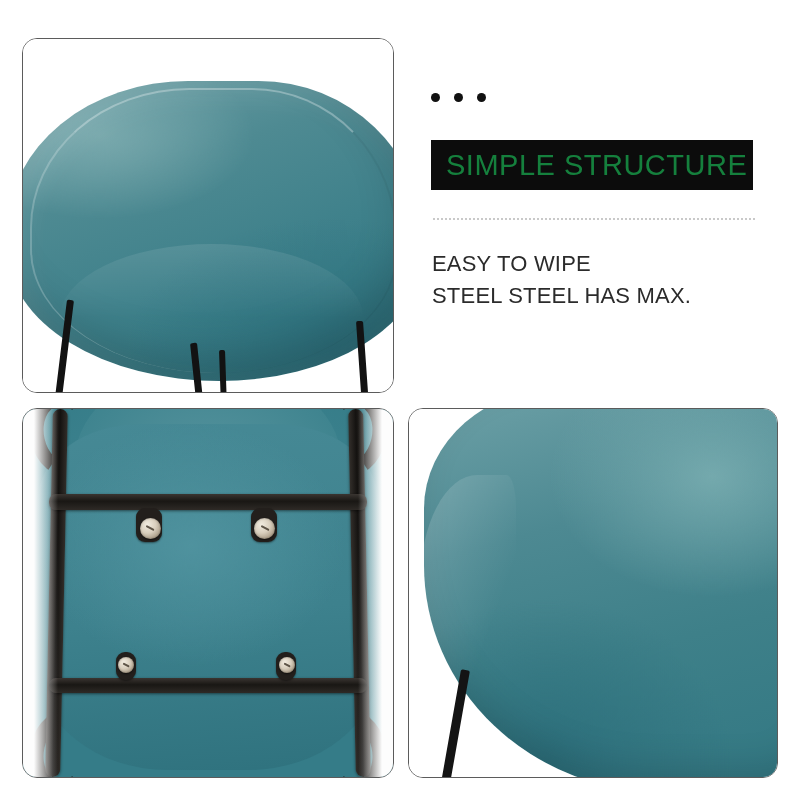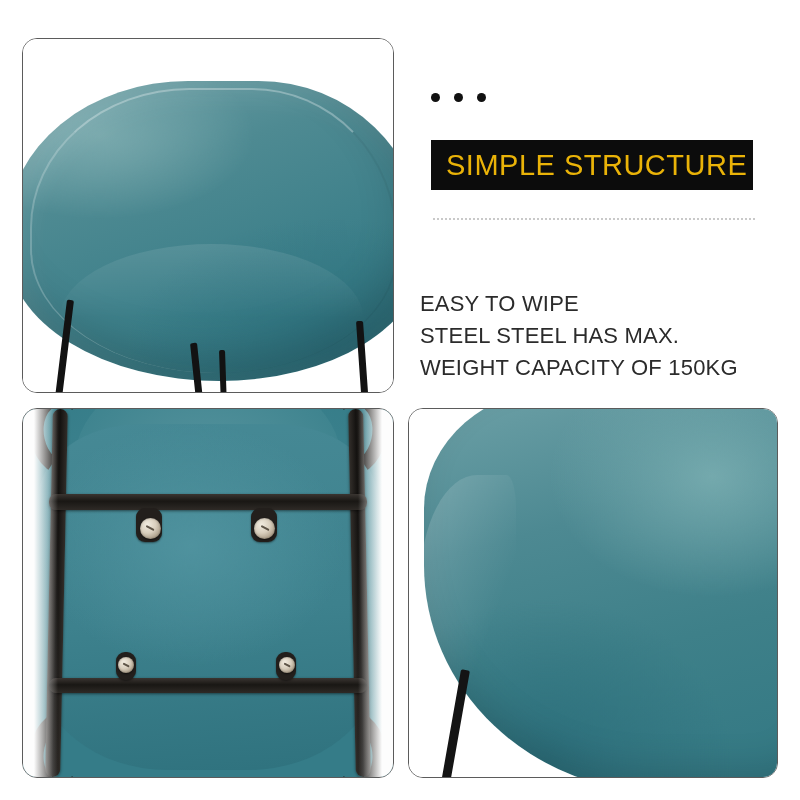--- a/index.html
+++ b/index.html
@@ -257,44 +257,43 @@
     position: absolute;
     left: 23px;
     top: 102px;
     width: 322px;
     height: 50px;
     background: #0c0c0c;
     display: flex;
     align-items: center;
   }
   #title-text {
-    color: #eab308;
+    color: #15803d;
     font-size: 29px;
     letter-spacing: 0.5px;
     font-weight: 400;
     padding-left: 15px;
     white-space: nowrap;
     font-family: "Liberation Sans", sans-serif;
   }
 
   #divider {
     position: absolute;
     left: 25px;
     top: 180px;
     width: 322px;
     height: 0;
     border-top: 2px dotted #c9c9c9;
   }
 
   #body-lines {
     position: absolute;
-    left: 12px;
+    left: 24px;
     top: 210px;
     width: 340px;
-    margin-top: 40px;
   }
   .body-line {
     font-size: 22px;
     line-height: 32px;
     color: #2b2b2b;
     letter-spacing: 0.2px;
     white-space: nowrap;
     font-family: "Liberation Sans", sans-serif;
   }
 </style>
@@ -363,18 +362,17 @@
 
     <div id="title-bar">
       <span id="title-text">SIMPLE STRUCTURE</span>
     </div>
 
     <div id="divider"></div>
 
     <div id="body-lines">
       <div class="body-line">EASY TO WIPE</div>
       <div class="body-line">STEEL STEEL HAS MAX.</div>
-      <div class="body-line">WEIGHT CAPACITY OF 150KG</div>
     </div>
 
   </div>
 
 </div>
 
 </body></html>

